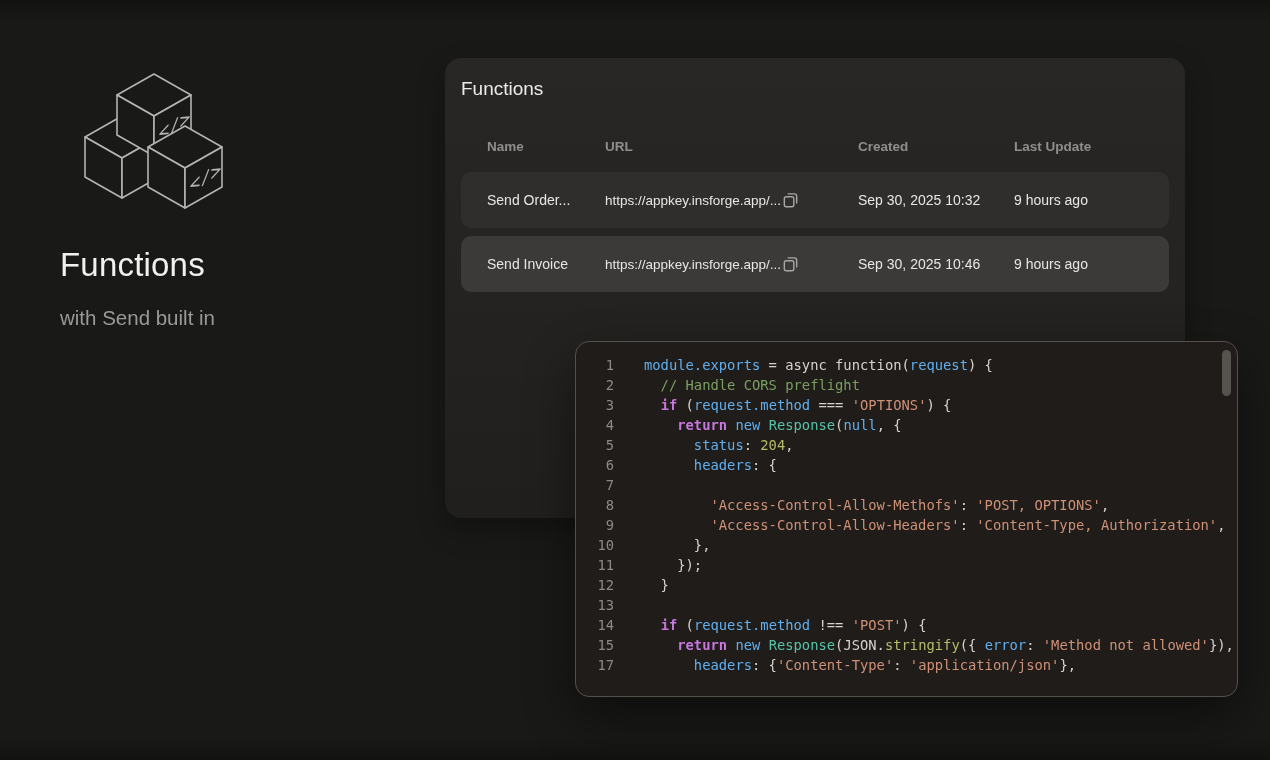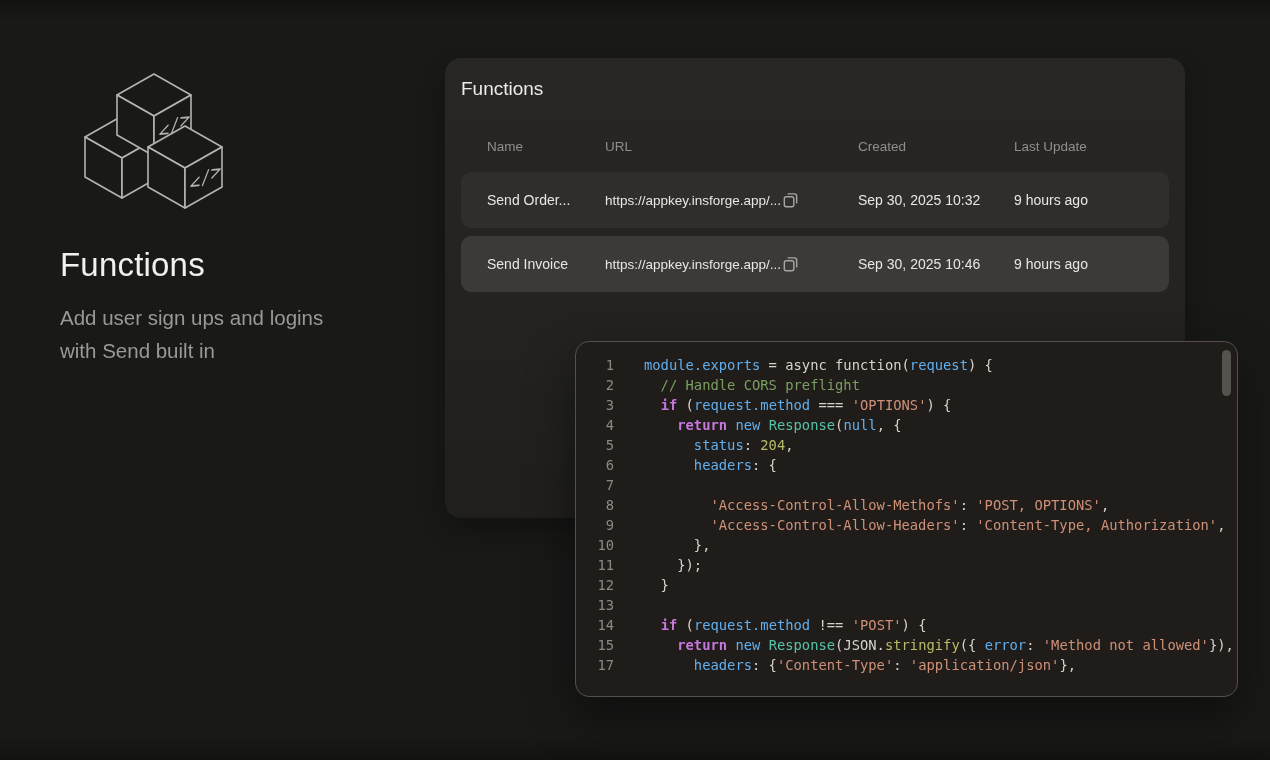--- a/index.html
+++ b/index.html
@@ -26,21 +26,21 @@
   .hero-sub{position:absolute;left:0;top:242px;font-size:20.5px;line-height:32.5px;color:var(--text-secondary);white-space:nowrap;}
   
   .card{
     position:absolute;left:445px;top:58px;width:740px;height:460px;border-radius:16px;
     background:linear-gradient(180deg,var(--card-bg-top),var(--card-bg-bottom));
     box-shadow:0 12px 28px rgba(0,0,0,.30);
   }
   .card-title{position:absolute;left:16px;top:20px;font-size:19px;font-weight:500;color:#eceae8;}
   .thead{position:absolute;left:16px;right:16px;top:76px;height:24px;display:grid;
     grid-template-columns:118px 253px 156px 1fr;padding-left:26px;align-items:center;}
-  .thead span{font-size:13.5px;color:var(--header-text);font-weight:400;}
+  .thead span{font-size:13.5px;color:var(--header-text);font-weight:700;}
   .rows{position:absolute;left:16px;right:16px;top:114px;display:flex;flex-direction:column;gap:8px;}
   .frow{height:56px;border-radius:10px;background:var(--row-bg);display:grid;
     grid-template-columns:118px 253px 156px 1fr;padding-left:26px;align-items:center;cursor:pointer;}
   .frow.hl{background:var(--row-bg-highlight);}
   .cell{font-size:14px;color:#e8e6e4;white-space:nowrap;overflow:hidden;}
   .urlwrap{display:flex;align-items:center;}
   .urltext{font-size:13.5px;color:#e8e6e4;}
   .copybtn{background:none;border:none;padding:0;cursor:pointer;display:flex;align-items:center;}
   
   .code-panel{
@@ -90,21 +90,20 @@
       <polygon points="144,83 144,123 107,144 107,104" fill="#191918"></polygon>
       <g transform="translate(113,122) skewY(-30)">
         <polyline points="8,-4 0,0 8,4"></polyline>
         <line x1="11.5" y1="6" x2="17.5" y2="-6"></line>
         <polyline points="21,-4 29,0 21,4"></polyline>
       </g>
     </g>
   </svg>
   <div class="hero-title">Functions</div>
   <div class="hero-sub">
-    <div>Add user sign ups and logins</div>
     <div>with Send built in</div>
   </div>
 </div>
 
 <div class="card">
   <div class="card-title">Functions</div>
   <div class="thead">
     <span>Name</span>
     <span>URL</span>
     <span>Created</span>

